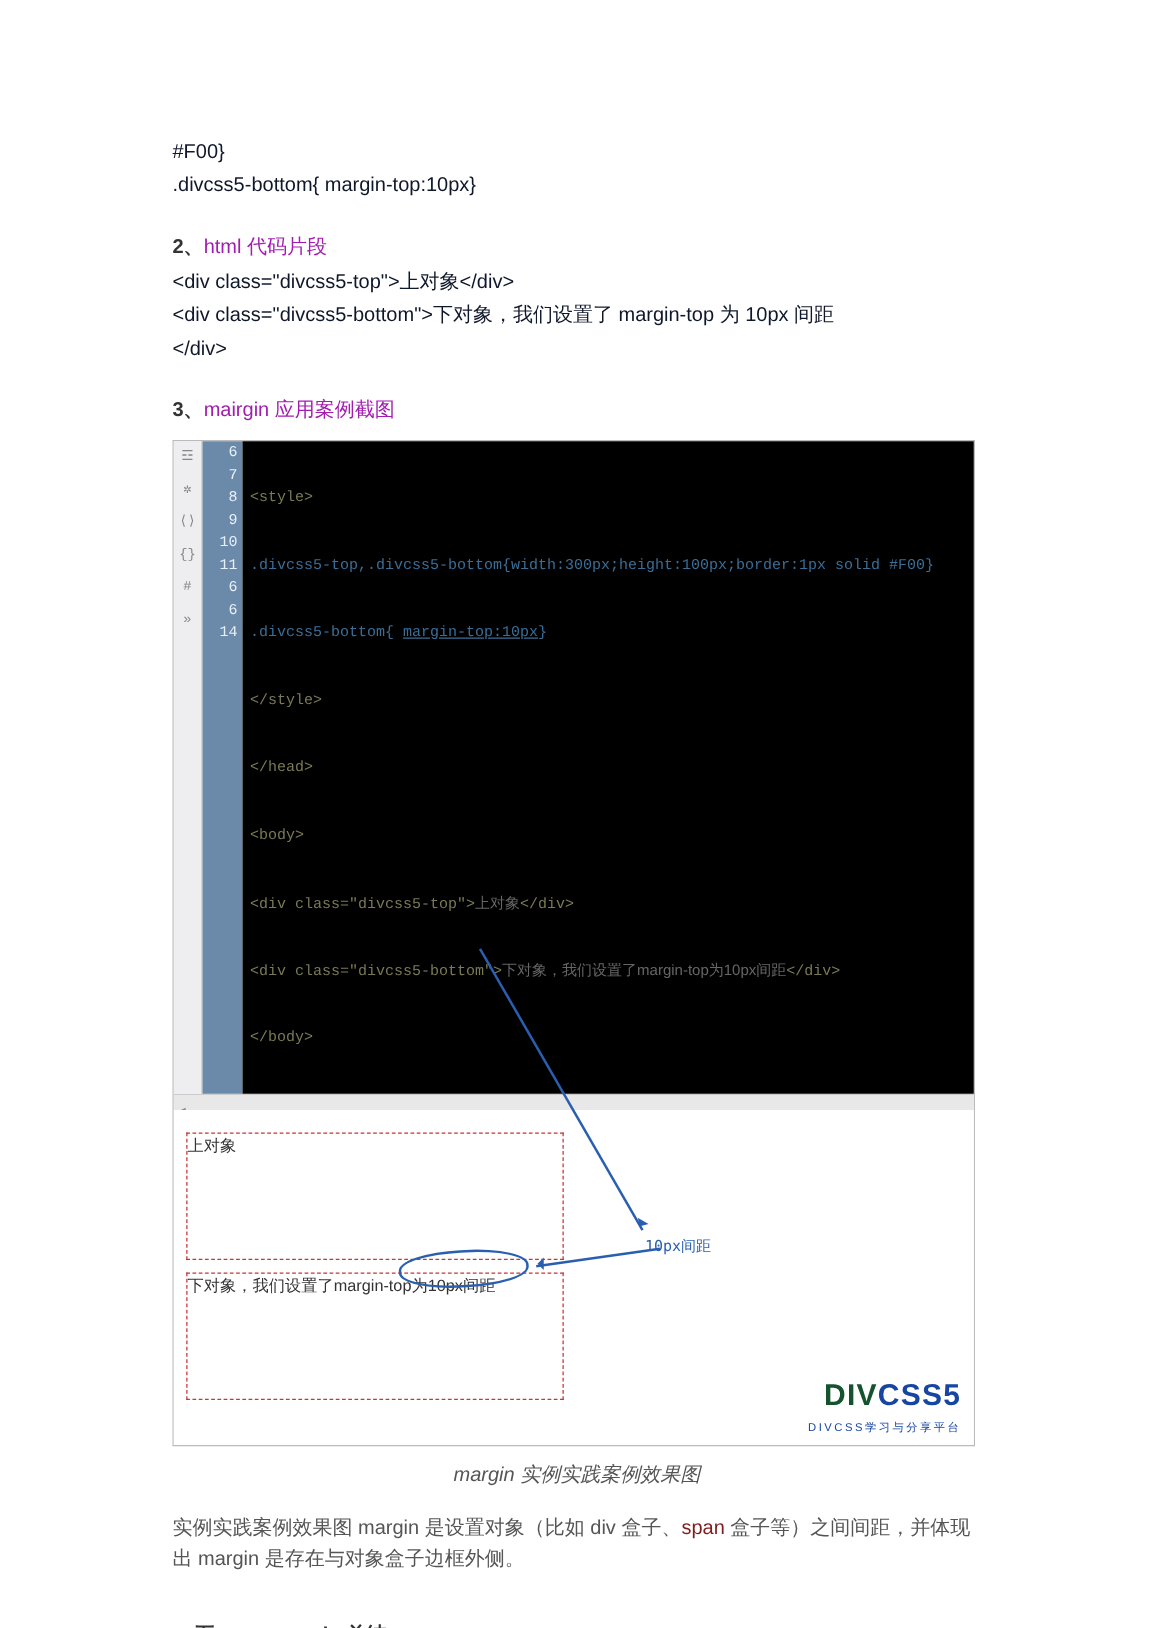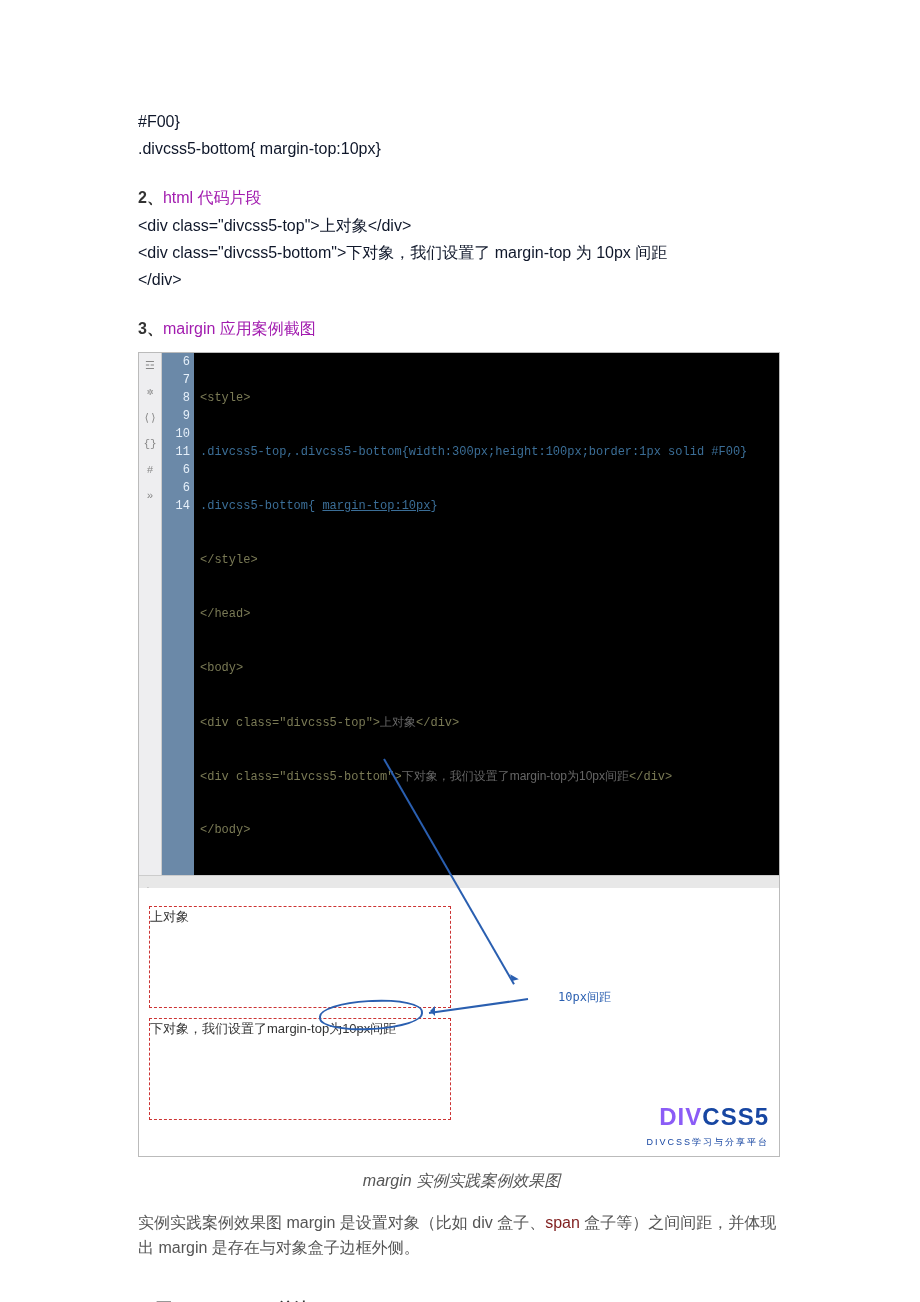--- a/index.html
+++ b/index.html
@@ -114,21 +114,21 @@
     color: #2a5fb0;
     font-family: "Consolas", SimSun, monospace;
     font-size: 12px;
   }
   .logo {
     position: absolute;
     right: 10px; bottom: 6px;
     text-align: right;
   }
   .logo .big { font-size: 24px; font-weight: 900; letter-spacing: 1px; }
-  .logo .g { color: #8b5cf6; }
+  .logo .g { color: #14532d; }
   .logo .b2 { color: #1746a2; text-align: right; }
   .logo .small { font-size: 9px; color: #1746a2; letter-spacing: 2px; font-weight: normal; }
 
   .caption {
     text-align: center;
     color: #555;
     margin: 12px 0 18px 0;
     font-style: italic;
   }
   a.fake-link { color: #7f1d1d; text-decoration: none; }
@@ -205,21 +205,21 @@
       </div>
 
       <div class="ellipse" style="left:180px; top:112px;"></div>
 
       <div class="arrow-line" style="left:245px; top:-130px; width:260px; transform:rotate(60deg);"></div>
       <div class="arrow-head" style="left:368px; top:88px; border-top-color:#2a5fb0; transform:rotate(30deg);"></div>
 
       <div class="arrow-line" style="left:290px; top:124px; width:100px; transform:rotate(-8deg);"></div>
       <div class="arrow-head" style="left:286px; top:118px; border-right-color:#2a5fb0;"></div>
 
-      <div class="gap-label" style="left:419px; top:100px;">10px间距</div>
+      <div class="gap-label" style="left:377px; top:100px;">10px间距</div>
 
       <div class="logo">
         <div class="big"><span class="g">DIV</span><span class="b2">CSS5</span></div>
         <div class="small">DIVCSS学习与分享平台</div>
       </div>
     </div>
   </div>
 
   <p class="caption">margin 实例实践案例效果图</p>
 

